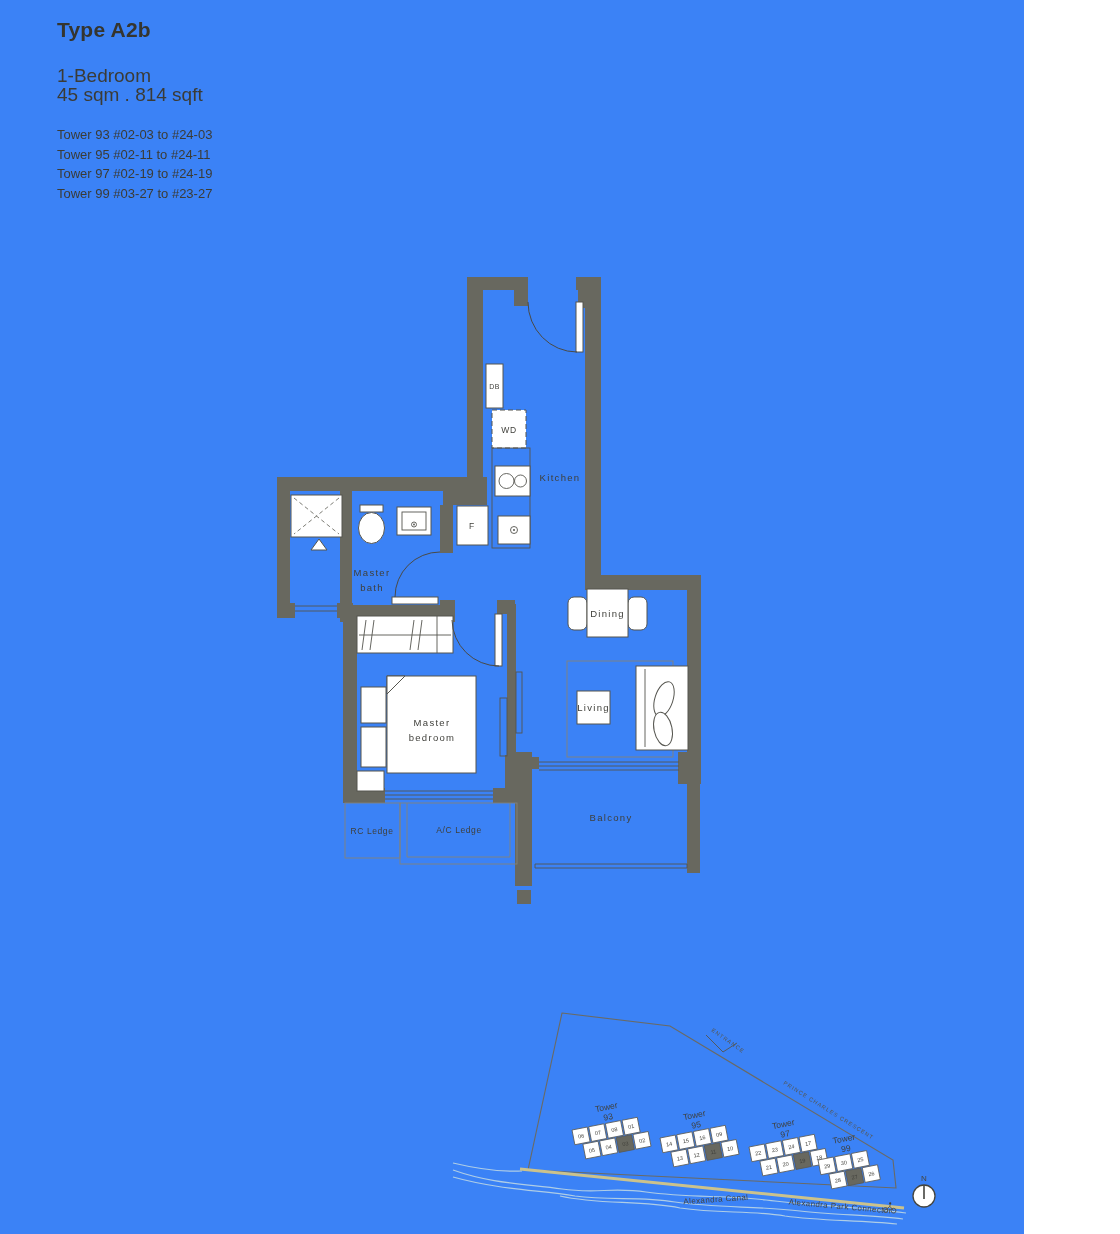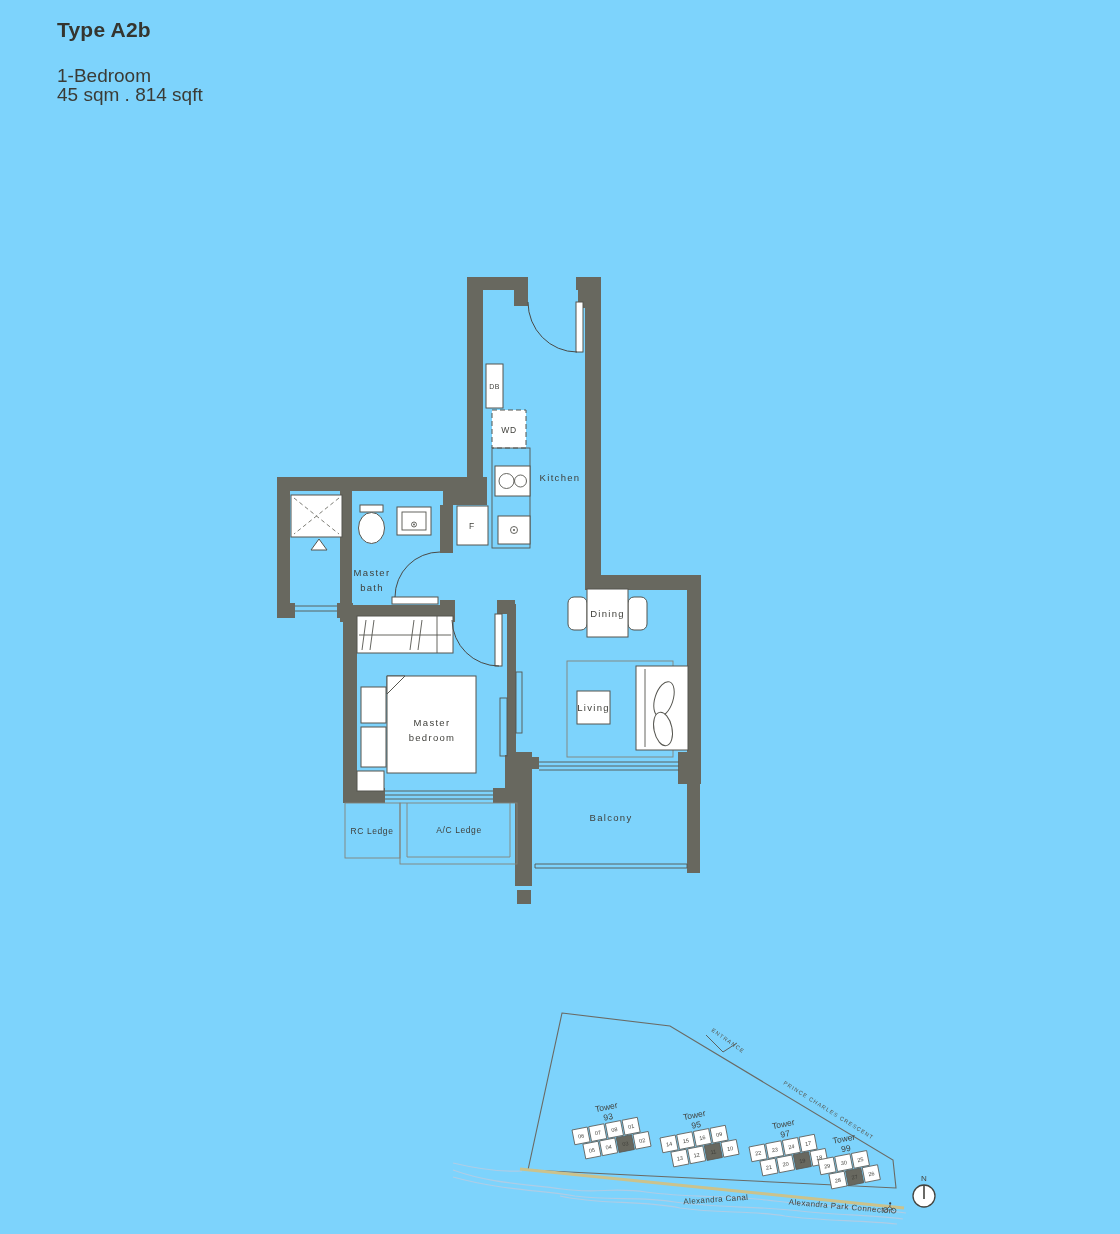--- a/index.html
+++ b/index.html
@@ -1,16 +1,16 @@
 <!DOCTYPE html>
 <html><head>
 <meta charset="utf-8">
 <style>
   html,body{margin:0;padding:0;background:#fff;}
-  .page{position:relative;width:1120px;height:1234px;background:#7dd3fc;overflow:hidden;
+  .page{position:relative;width:1024px;height:1234px;background:#3b82f6;overflow:hidden;
         font-family:"Liberation Sans", sans-serif;color:#3b3b35;}
   .header{position:absolute;left:57px;top:18px;}
   .header h1{font-size:21px;font-weight:600;color:#35352f;margin:0 0 24px 0;letter-spacing:.2px;}
   .header .sub{font-size:19px;line-height:19px;color:#3b3b35;}
   .header ul{list-style:none;margin:21px 0 0 0;padding:0;}
   .header li{font-size:13px;line-height:19.5px;color:#3b3b35;}
   svg{position:absolute;left:0;top:0;}
   .wall{fill:#68685f;stroke:none;}
   .ln{stroke:#4a4a46;stroke-width:1;fill:none;}
   .thin{stroke:#55554f;stroke-width:.9;fill:none;}
@@ -30,20 +30,26 @@
 </style>
 </head>
 <body>
 
 <div class="page">
 
   <div class="header">
     <h1>Type A2b</h1>
     <div class="sub">1-Bedroom</div>
     <div class="sub">45 sqm . 814 sqft</div>
+    <ul>
+      <li>Tower 93 #02-03 to #24-03</li>
+      <li>Tower 95 #02-11 to #24-11</li>
+      <li>Tower 97 #02-19 to #24-19</li>
+      <li>Tower 99 #03-27 to #23-27</li>
+    </ul>
   </div>
 
   <svg width="1120" height="1234" viewBox="0 0 1120 1234">
 
     <g>
 
       <g>
         <rect class="wall" x="467" y="277" width="16" height="211"></rect>
         <rect class="wall" x="467" y="277" width="61" height="13"></rect>
         <rect class="wall" x="514" y="288" width="14" height="18"></rect>

